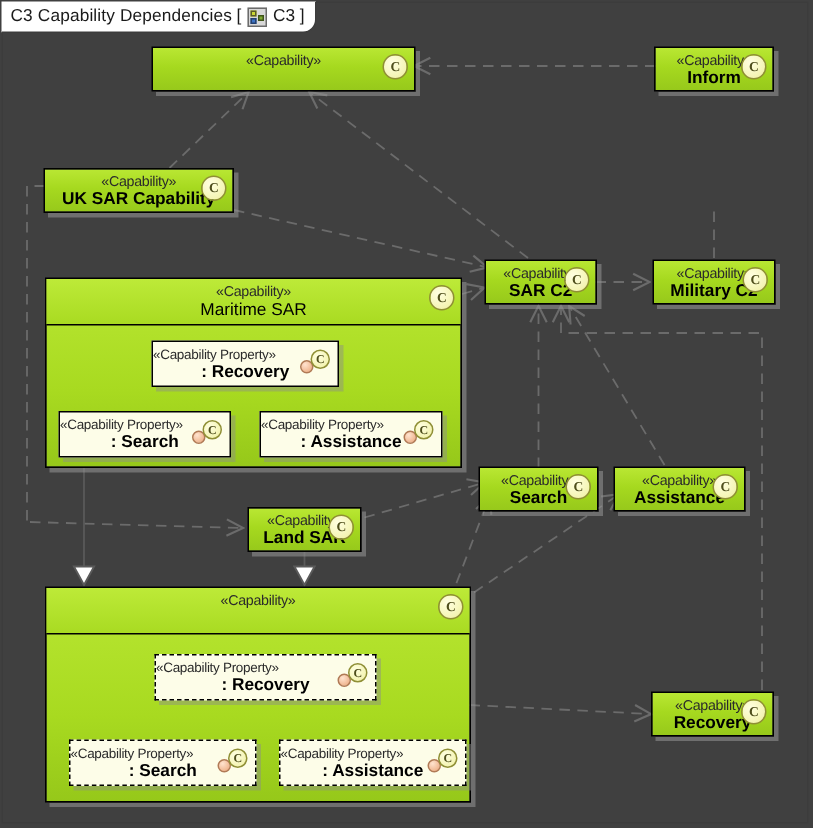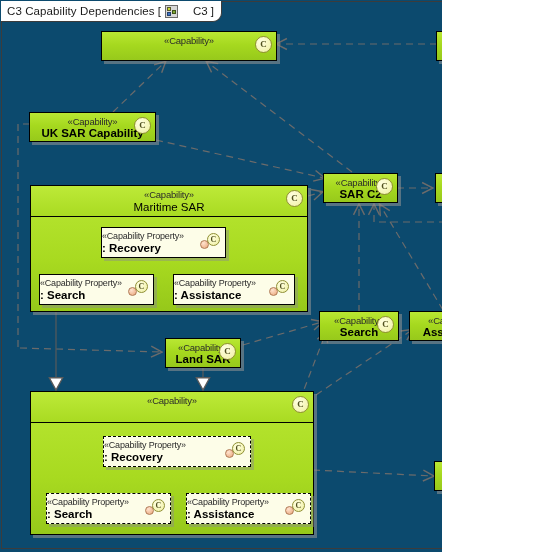--- a/index.html
+++ b/index.html
@@ -1,22 +1,22 @@
 <!DOCTYPE html>
 <html><head>
 <meta charset="utf-8">
 <title>C3 Capability Dependencies</title>
 <style>
   html,body{margin:0;padding:0;background:#ffffff;}
   body{font-family:"Liberation Sans",sans-serif;}
 
   #diagram{
     position:relative;
-    width:442px;height:552px;
-    background:#0c4a6e;
+    width:542px;height:552px;
+    background:#404040;
     overflow:hidden;
   }
 
   
   .frame{
     position:absolute;left:1px;top:1px;
     width:538px;height:548px;
     border:1px solid #3c3c3c;
     box-sizing:border-box;
     background:transparent;
@@ -132,21 +132,21 @@
     box-shadow:3px 3px 0 rgba(140,140,140,.45);
   }
   .prop.solid{border:1px solid #000000;}
   .prop.dashed{border:1px dashed #000000;}
   .prop .stereo{
     display:block;font-size:9px;color:#2b2b2b;line-height:11px;
     padding:3px 0 0 0;text-align:left;letter-spacing:-.2px;
   }
   .prop .pname{
     display:block;font-size:11.5px;font-weight:bold;color:#000;
-    line-height:13px;padding-bottom:3px;
+    line-height:13px;text-align:center;padding-bottom:3px;
   }
   
   .picon{
     position:absolute;right:5px;top:5px;width:20px;height:16px;
   }
   .picon .ball{
     position:absolute;left:0;bottom:0;width:9px;height:9px;border-radius:50%;
     background:radial-gradient(circle at 35% 30%,#ffe3cf 0%,#f0b893 70%,#d99a72 100%);
     border:1px solid #b07a56;box-sizing:border-box;
   }
@@ -164,21 +164,21 @@
 <div id="diagram">
 
   <div class="frame"></div>
 
   <div class="title-tab">
     <span class="title-text">C3 Capability Dependencies</span>
     <span class="title-bracket">[</span>
     <span class="title-icon">
         <i></i>
       </span>
-    <span class="title-text" style="padding-left:14px;">C3</span>
+    <span class="title-text" style="padding-left:3px;">C3</span>
     <span class="title-bracket">]</span>
   </div>
 
   <svg id="links" viewBox="0 0 542 552" xmlns="http://www.w3.org/2000/svg">
     <defs>
       <marker id="oarrow" viewBox="0 0 12 12" refX="10" refY="6" markerWidth="11" markerHeight="11" orient="auto-start-reverse">
         <path d="M1,1 L11,6 L1,11" fill="none" stroke="#6b6b6b" stroke-width="1.3"></path>
       </marker>
       <marker id="gen" viewBox="0 0 14 14" refX="12" refY="7" markerWidth="13" markerHeight="13" orient="auto-start-reverse">
         <path d="M1,1 L12,7 L1,13 z" fill="#ffffff" stroke="#5a5a5a" stroke-width="1.2"></path>

